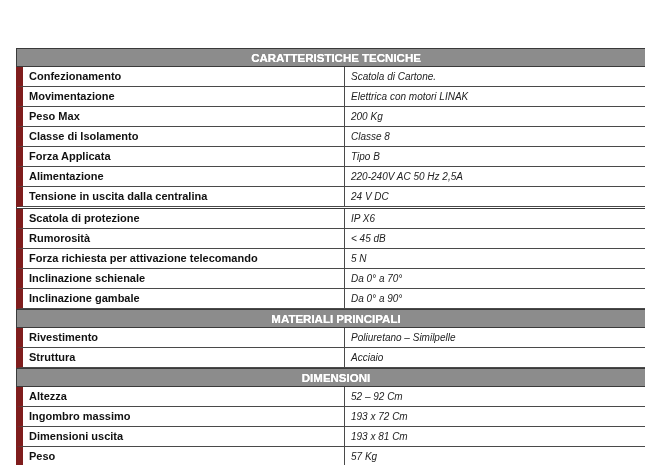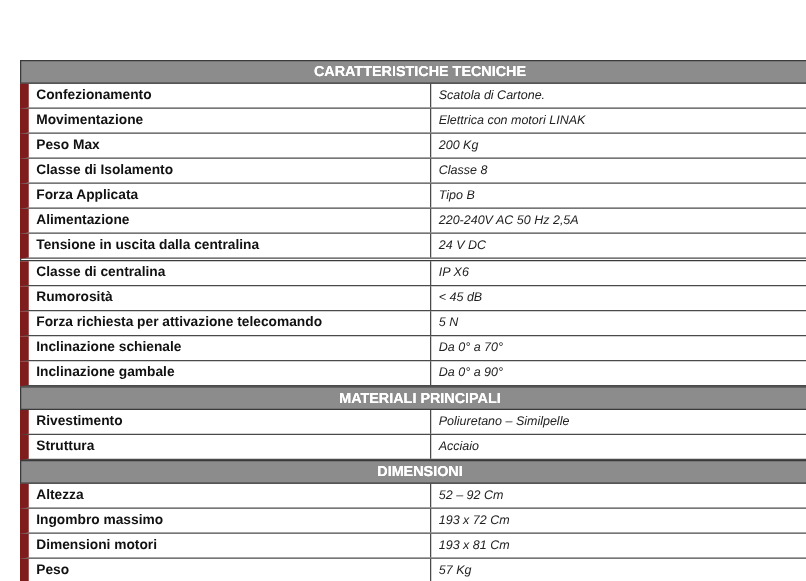--- a/index.html
+++ b/index.html
@@ -44,21 +44,21 @@
   <div class="row">
       <div class="k">Alimentazione</div>
       <div class="v">220-240V AC 50 Hz 2,5A</div>
     </div>
   <div class="row">
       <div class="k">Tensione in uscita dalla centralina</div>
       <div class="v">24 V DC</div>
     </div>
   <div class="gap"></div>
   <div class="row">
-      <div class="k">Classe di centralina</div>
+      <div class="k">Scatola di protezione</div>
       <div class="v">IP X6</div>
     </div>
   <div class="row">
       <div class="k">Rumorosità</div>
       <div class="v">&lt; 45 dB</div>
     </div>
   <div class="row">
       <div class="k">Forza richiesta per attivazione telecomando</div>
       <div class="v">5 N</div>
     </div>
@@ -84,21 +84,21 @@
   <div class="hdr">DIMENSIONI</div>
   <div class="row">
       <div class="k">Altezza</div>
       <div class="v">52 – 92 Cm</div>
     </div>
   <div class="row">
       <div class="k">Ingombro massimo</div>
       <div class="v">193 x 72 Cm</div>
     </div>
   <div class="row">
-      <div class="k">Dimensioni motori</div>
+      <div class="k">Dimensioni uscita</div>
       <div class="v">193 x 81 Cm</div>
     </div>
   <div class="row">
       <div class="k">Peso</div>
       <div class="v">57 Kg</div>
     </div>
   <div class="row">
       <div class="k">Tipo imballo</div>
       <div class="v">65 Kg</div>
     </div>

